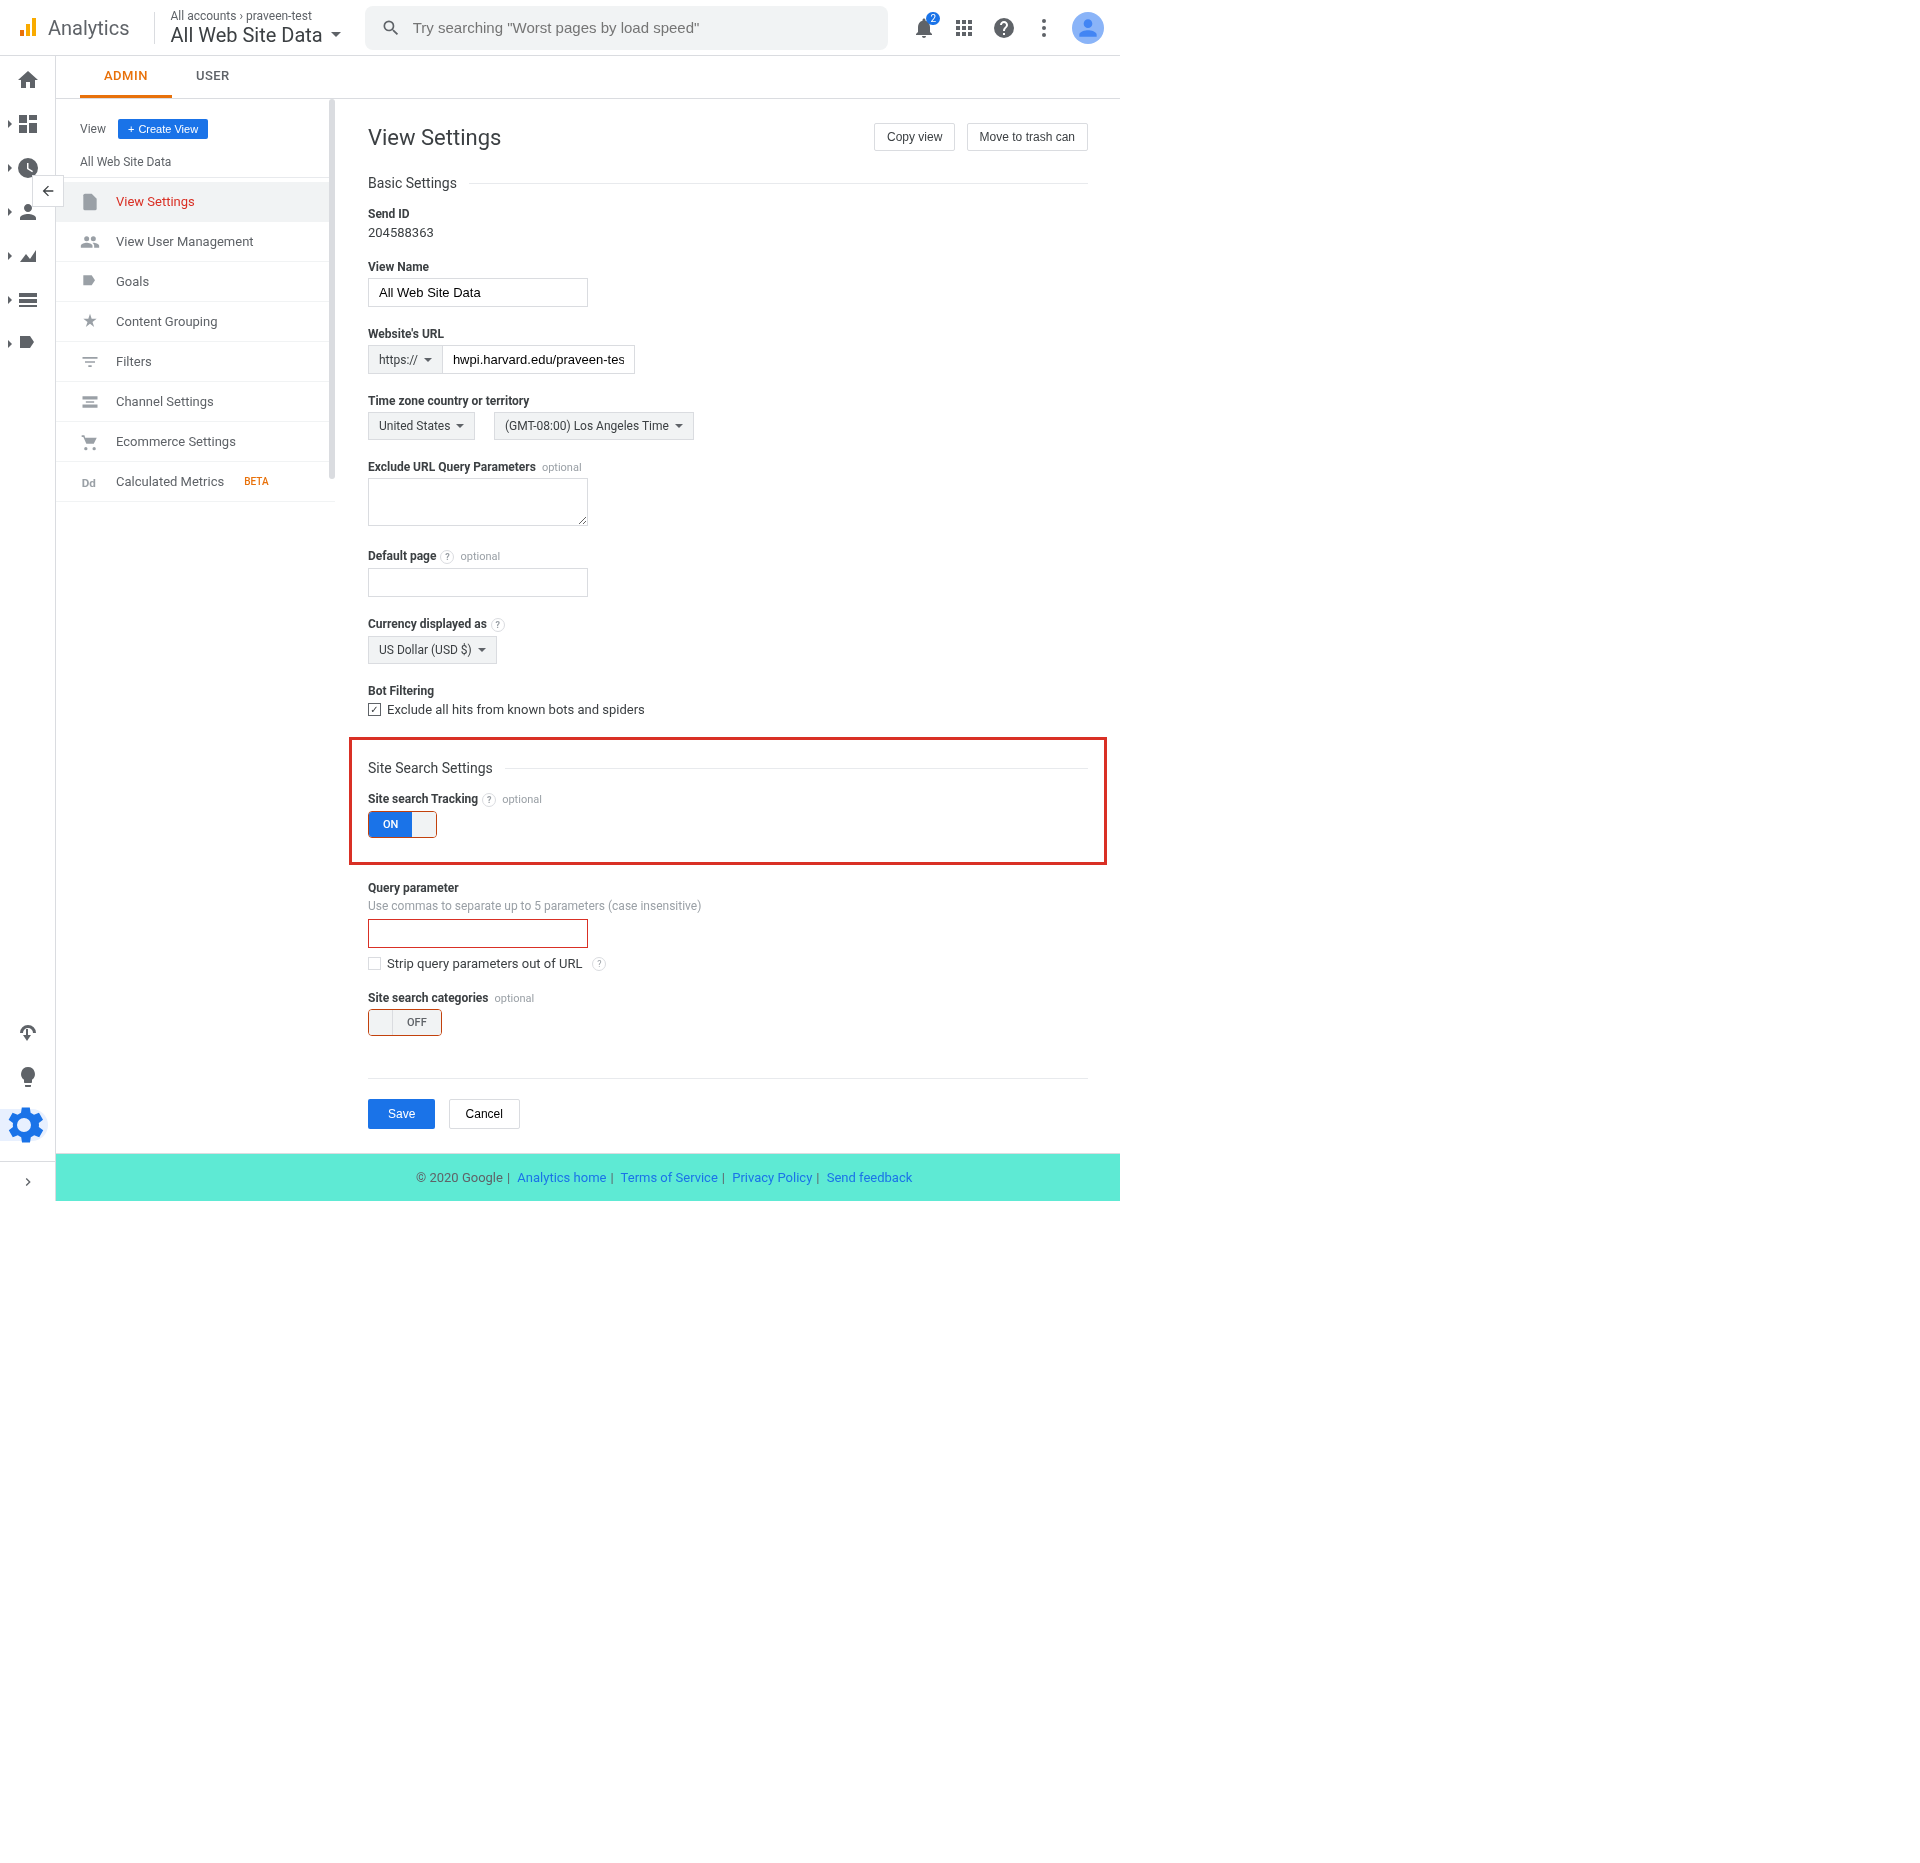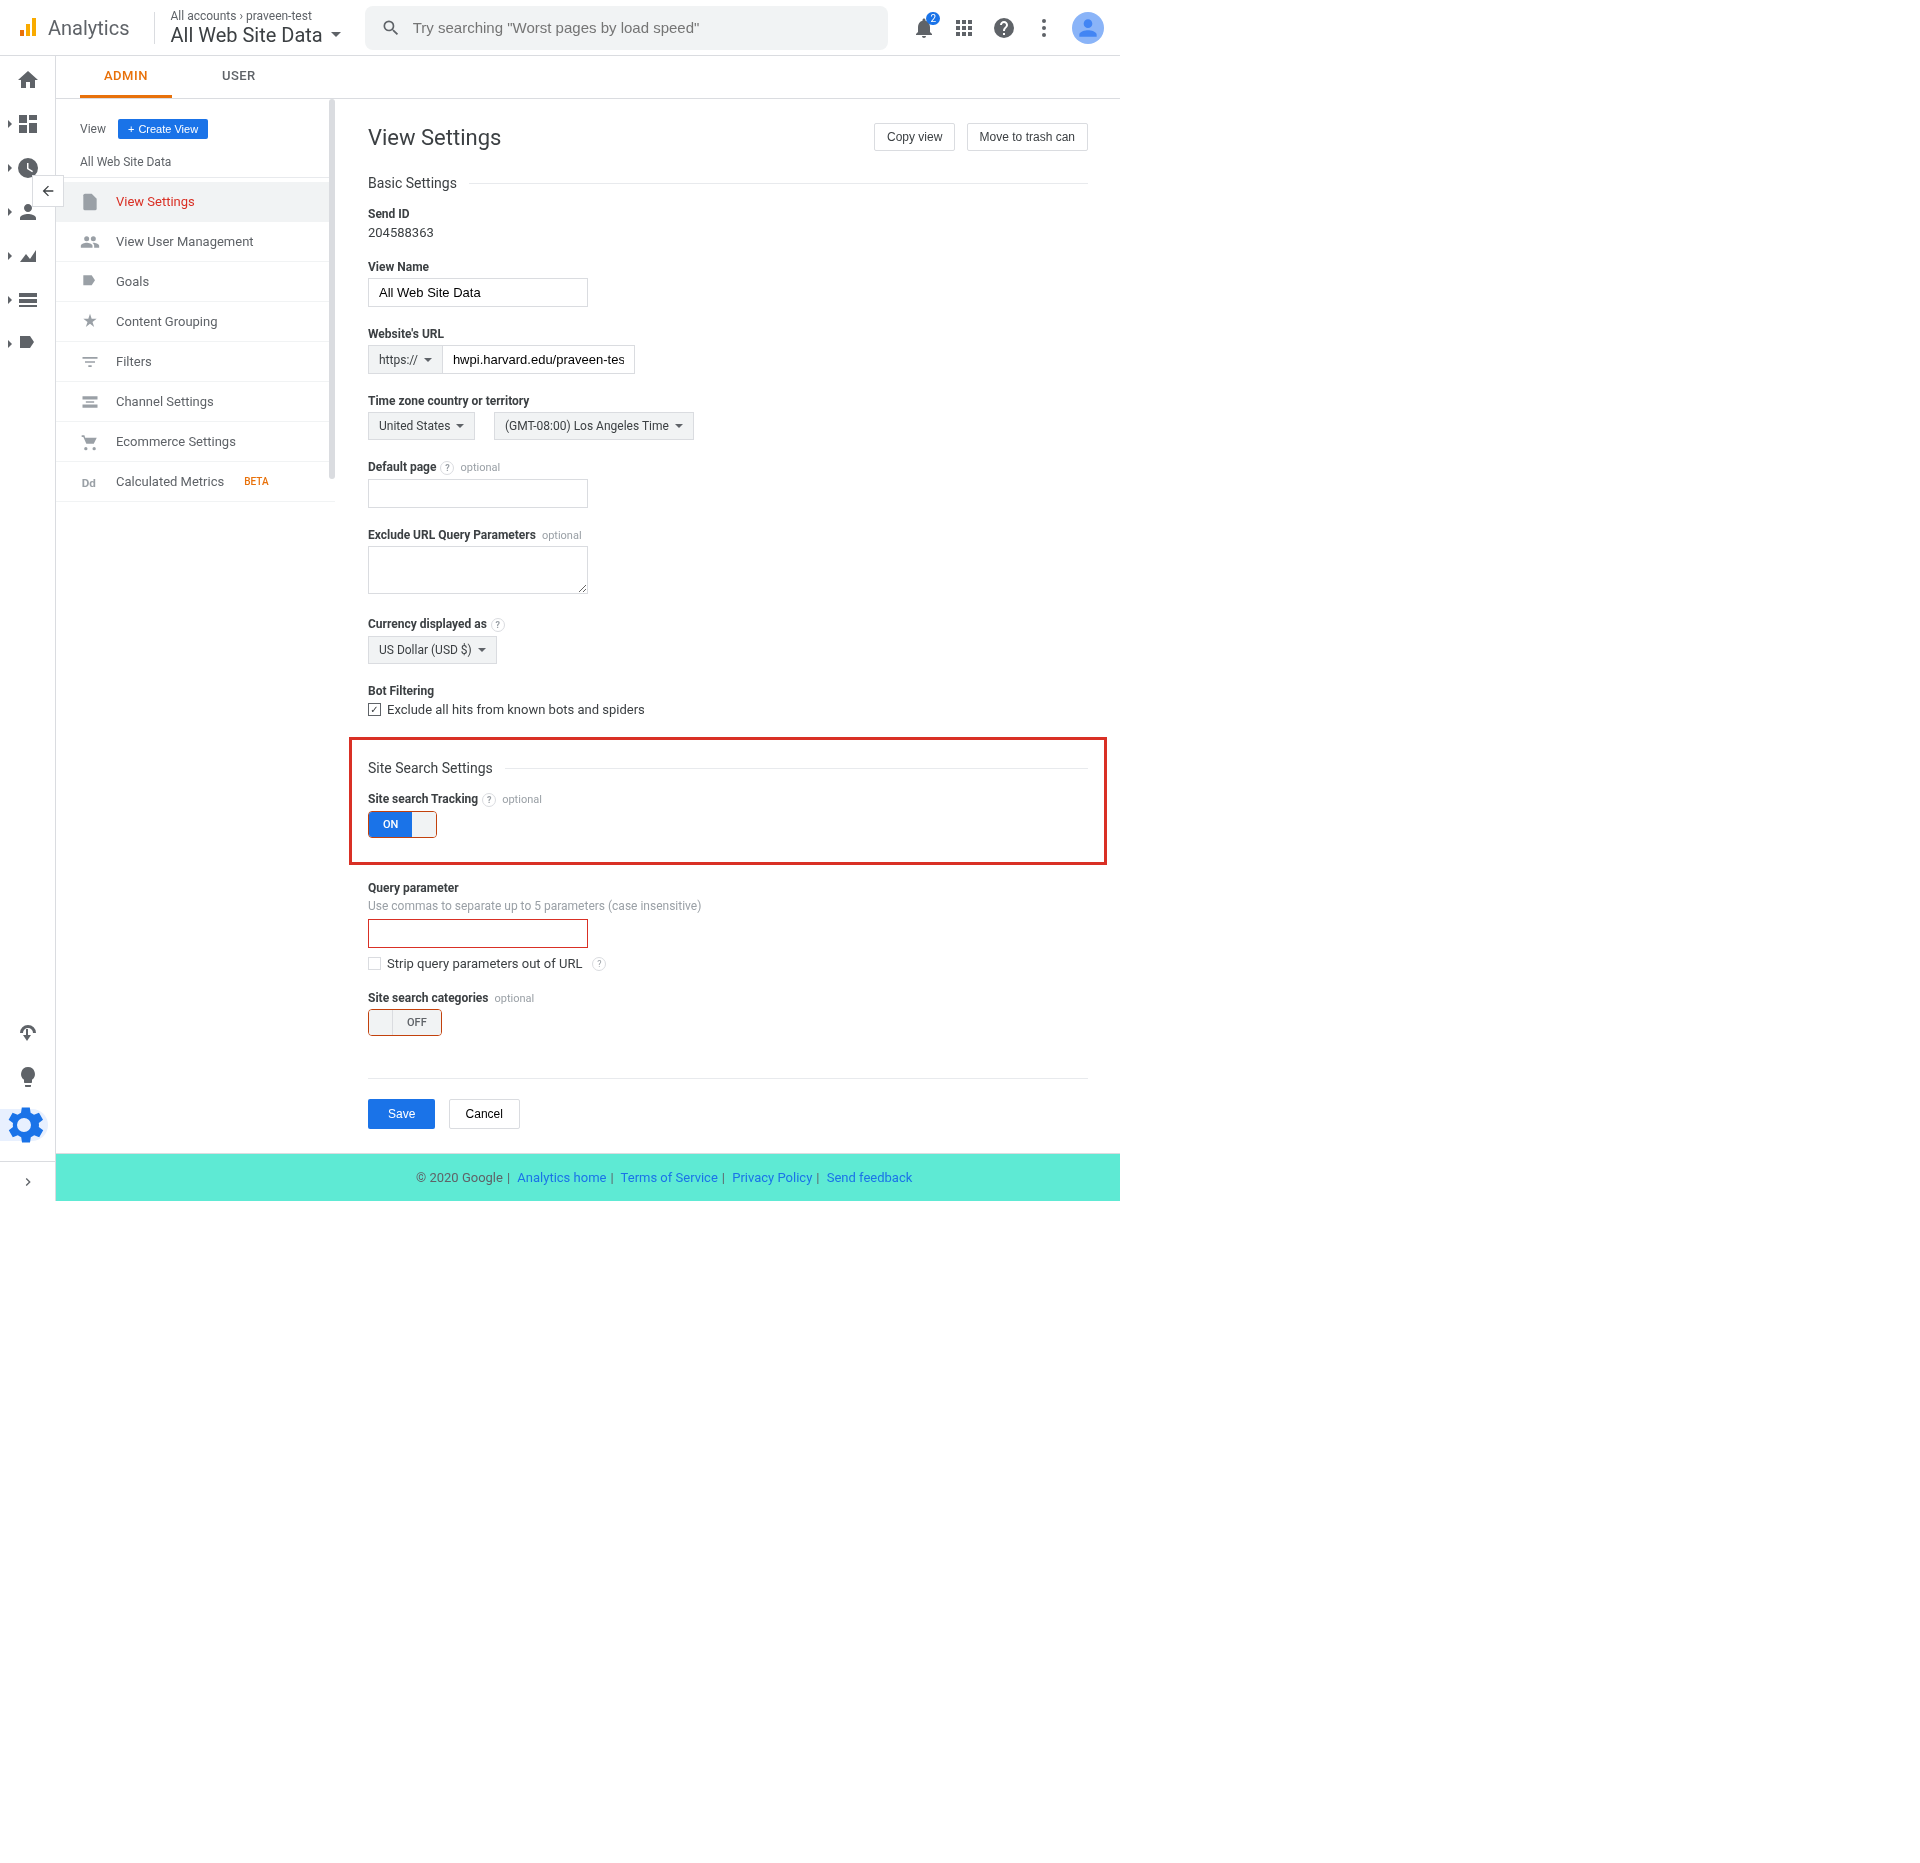--- a/index.html
+++ b/index.html
@@ -22,21 +22,21 @@
 .badge { position: absolute; top: -4px; right: -4px; background: #1a73e8; color: #fff; border-radius: 8px; font-size: 10px; padding: 1px 4px; min-width: 10px; text-align: center; }
 .avatar { width: 32px; height: 32px; border-radius: 50%; background: #8ab4f8; display: flex; align-items: center; justify-content: center; }
 .avatar-inner { width: 26px; height: 26px; display: flex; align-items: center; justify-content: center; fill: #4285f4; }
 .layout { display: flex; }
 .left-rail { width: 56px; background: #fff; border-right: 1px solid #dadce0; padding-top: 12px; display: flex; flex-direction: column; align-items: center; gap: 20px; }
 .rail-item { width: 24px; height: 24px; fill: #5f6368; cursor: pointer; display: flex; align-items: center; justify-content: center; position: relative; }
 .rail-item.active svg { fill: #1a73e8; }
 .rail-item .tri { position: absolute; left: -8px; border-left: 4px solid #5f6368; border-top: 4px solid transparent; border-bottom: 4px solid transparent; }
 .rail-spacer { flex: 1; }
 .main { flex: 1; background: #f8f9fa; }
-.tabs { display: flex; background: #fff; border-bottom: 1px solid #dadce0; padding-left: 24px; gap: 26px; }
+.tabs { display: flex; background: #fff; border-bottom: 1px solid #dadce0; padding-left: 24px; }
 .tab { padding: 12px 24px; font-size: 13px; color: #5f6368; cursor: pointer; border-bottom: 3px solid transparent; font-weight: 500; letter-spacing: 0.5px; }
 .tab.active { color: #e8710a; border-bottom-color: #e8710a; }
 .admin-body { display: flex; background: #fff; margin: 0; min-height: 900px; }
 .admin-sidebar { width: 280px; padding: 12px 0; border-right: 1px solid transparent; position: relative; }
 .admin-sidebar::after { content: ''; position: absolute; right: 0; top: 0; width: 6px; height: 380px; background: #dadce0; border-radius: 3px; }
 .view-header { display: flex; align-items: center; padding: 8px 24px; gap: 12px; }
 .view-label { font-size: 12px; color: #5f6368; }
 .create-btn { background: #1a73e8; color: #fff; border: none; padding: 4px 10px; font-size: 11px; font-weight: 500; border-radius: 2px; cursor: pointer; display: inline-flex; align-items: center; gap: 4px; }
 .view-name-row { padding: 8px 24px; font-size: 12px; color: #5f6368; border-bottom: 1px solid #e8eaed; margin-bottom: 4px; }
 .back-btn { position: absolute; left: -24px; top: 76px; width: 32px; height: 32px; background: #fff; border: 1px solid #dadce0; display: flex; align-items: center; justify-content: center; cursor: pointer; }
@@ -322,27 +322,27 @@
               </div>
             <span style="width:12px; display:inline-block;"></span>
             <div class="select">
                 <span>(GMT-08:00) Los Angeles Time</span>
                 <span class="caret"></span>
               </div>
           </div>
         </div>
 
         <div class="field">
+          <span class="field-label"><span>Exclude URL Query Parameters</span><span class="optional">optional</span></span>
+          <textarea class="text-input" style=""></textarea>
+        </div>
+
+        <div class="field">
           <span class="field-label"><span>Default page</span><span class="help-icon">?</span><span class="optional">optional</span></span>
           <input class="text-input" style="">
-        </div>
-
-        <div class="field">
-          <span class="field-label"><span>Exclude URL Query Parameters</span><span class="optional">optional</span></span>
-          <textarea class="text-input" style=""></textarea>
         </div>
 
         <div class="field">
           <span class="field-label"><span>Currency displayed as</span><span class="help-icon">?</span></span>
           <div class="select">
               <span>US Dollar (USD $)</span>
               <span class="caret"></span>
             </div>
         </div>
 

